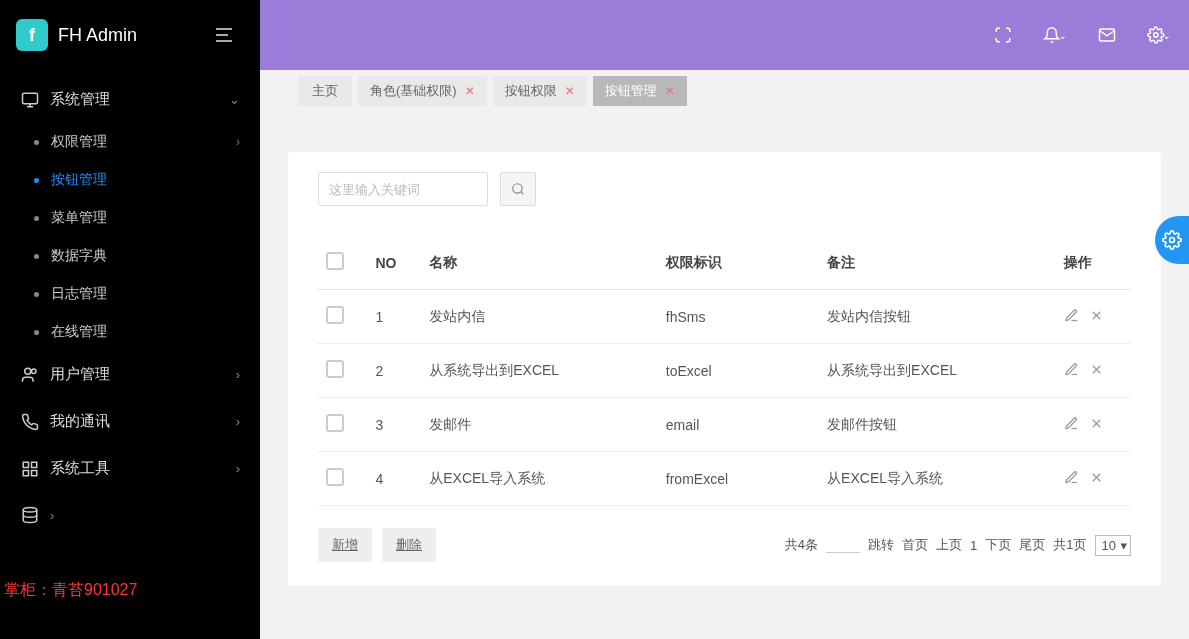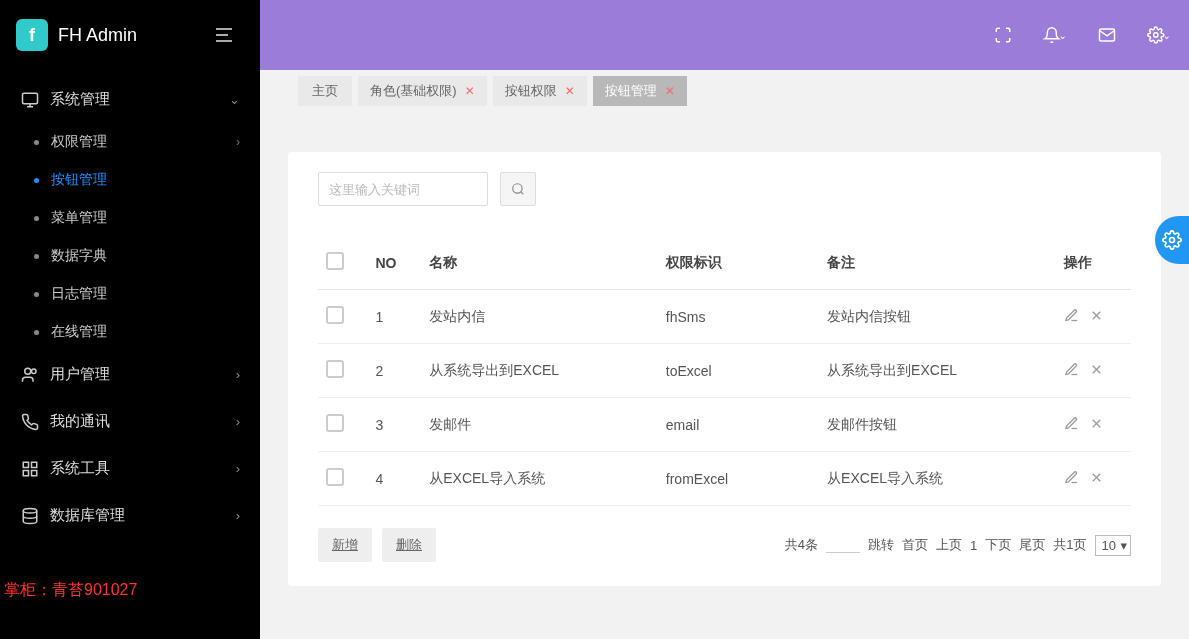--- a/index.html
+++ b/index.html
@@ -379,21 +379,20 @@
     </div>
 
     <div class="nav-item">
       <span class="nav-icon">
         <svg width="18" height="18" viewBox="0 0 24 24" fill="none" stroke="currentColor" stroke-width="2">
             <ellipse cx="12" cy="5" rx="9" ry="3"></ellipse>
             <path d="M3 5v14c0 1.66 4 3 9 3s9-1.34 9-3V5"></path>
             <path d="M3 12c0 1.66 4 3 9 3s9-1.34 9-3"></path>
           </svg>
       </span>
-      <span class="nav-label">数据库管理</span>
       <span class="chevron">›</span>
     </div>
   </div>
 
   <div class="footer-text">掌柜：青苔901027</div>
 </div>
 
 <div class="header">
   <span class="header-icon">
     <svg width="18" height="18" viewBox="0 0 24 24" fill="none" stroke="currentColor" stroke-width="2">

